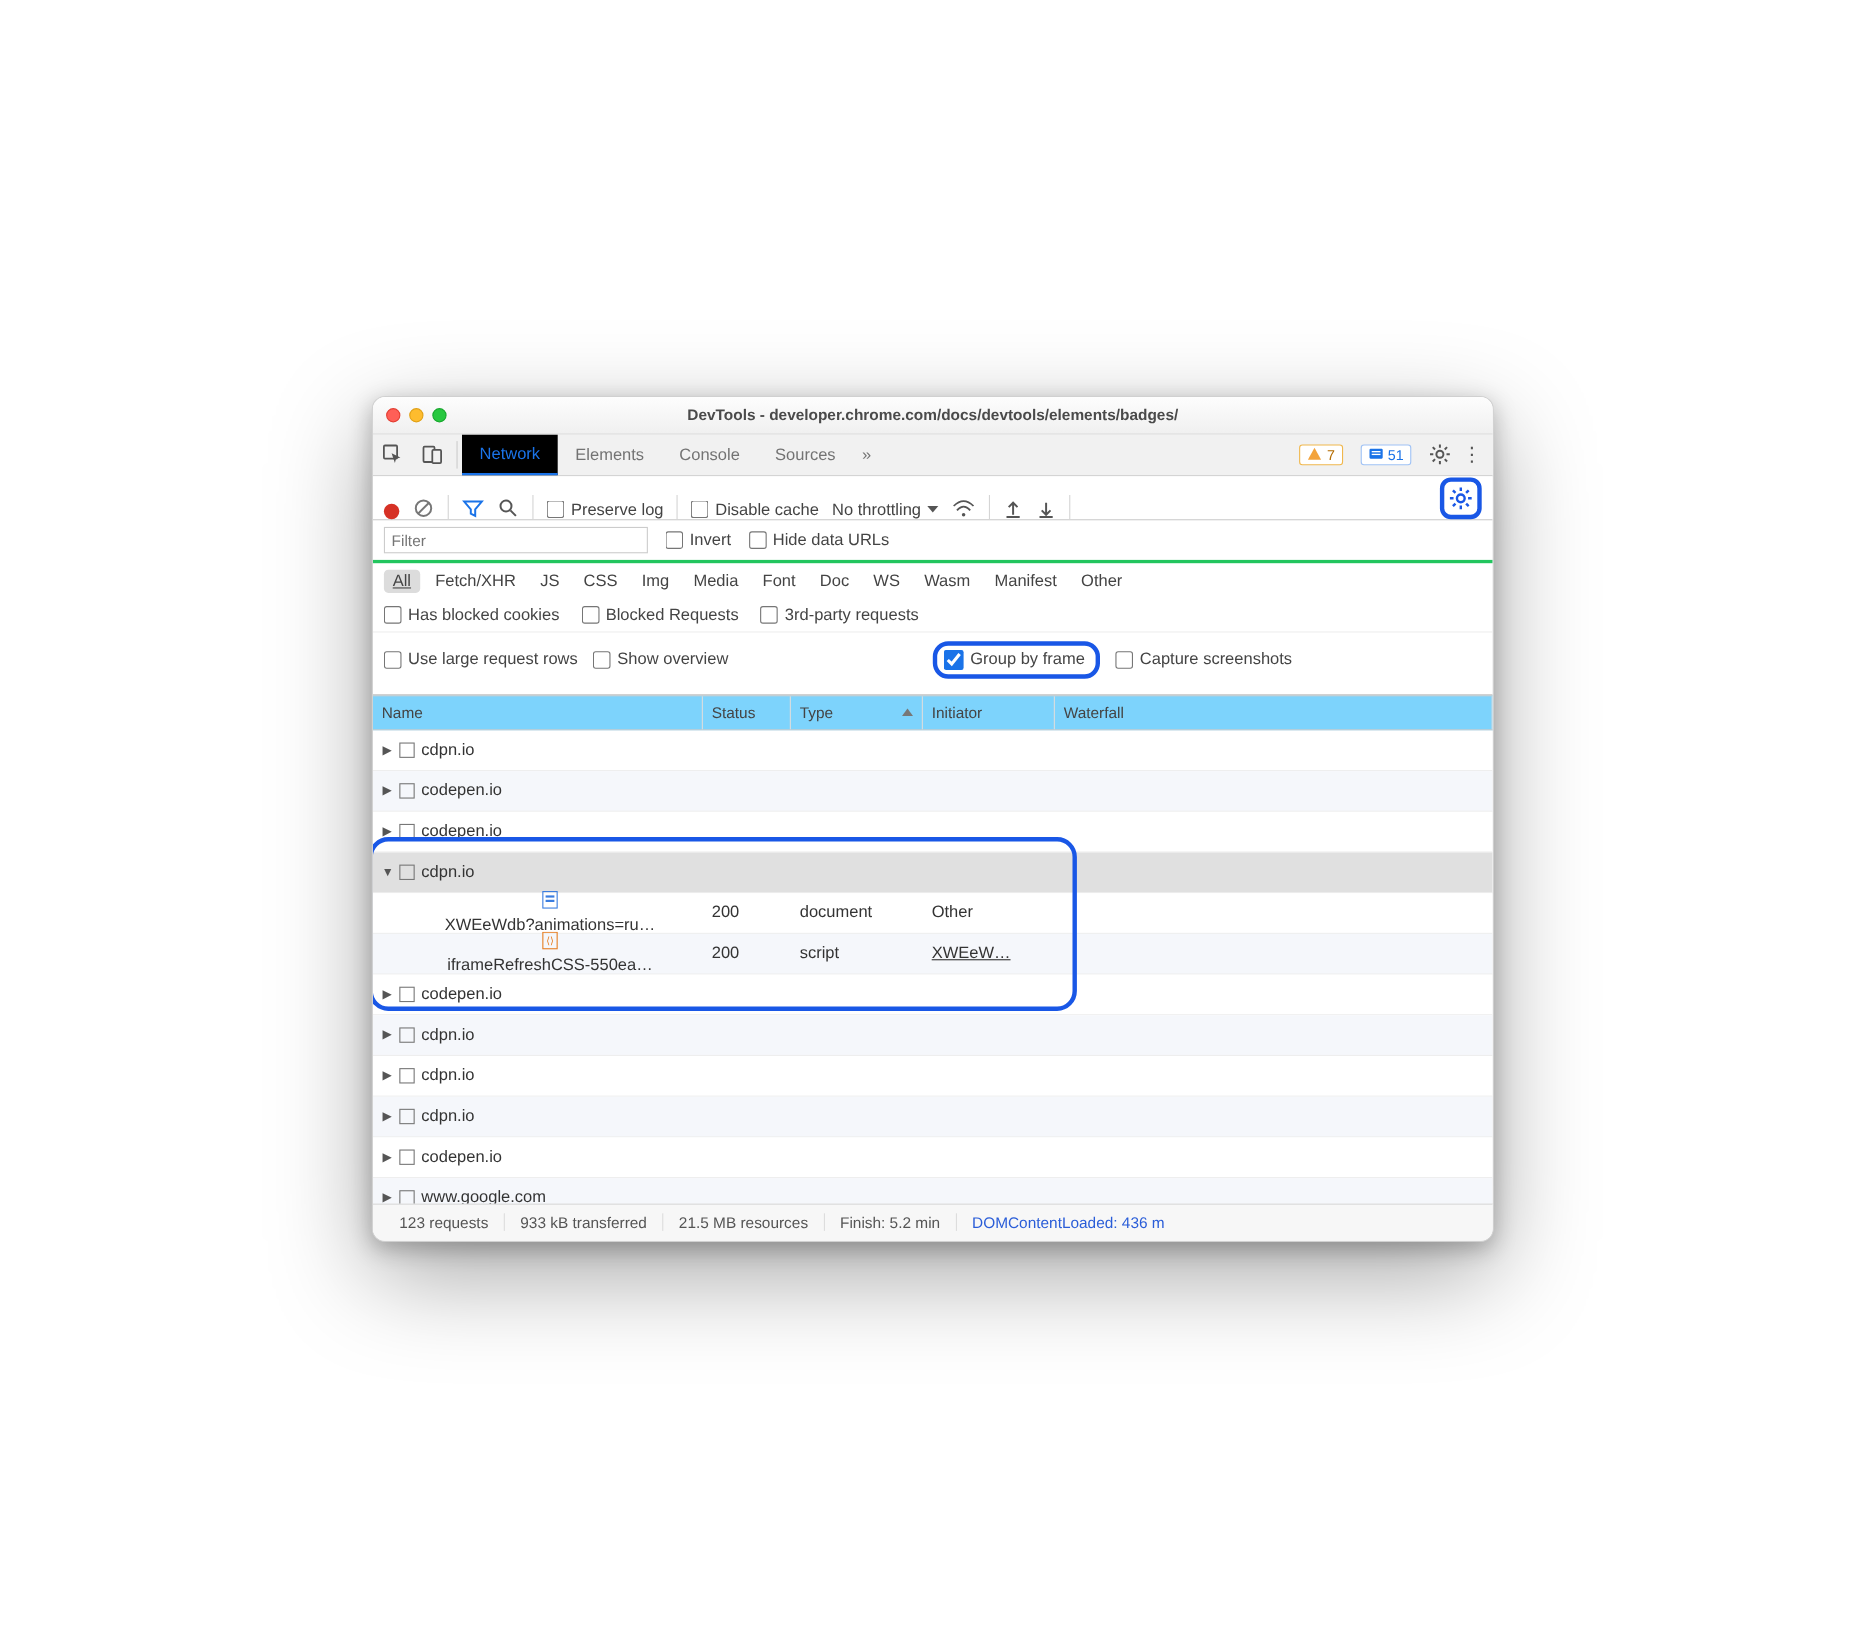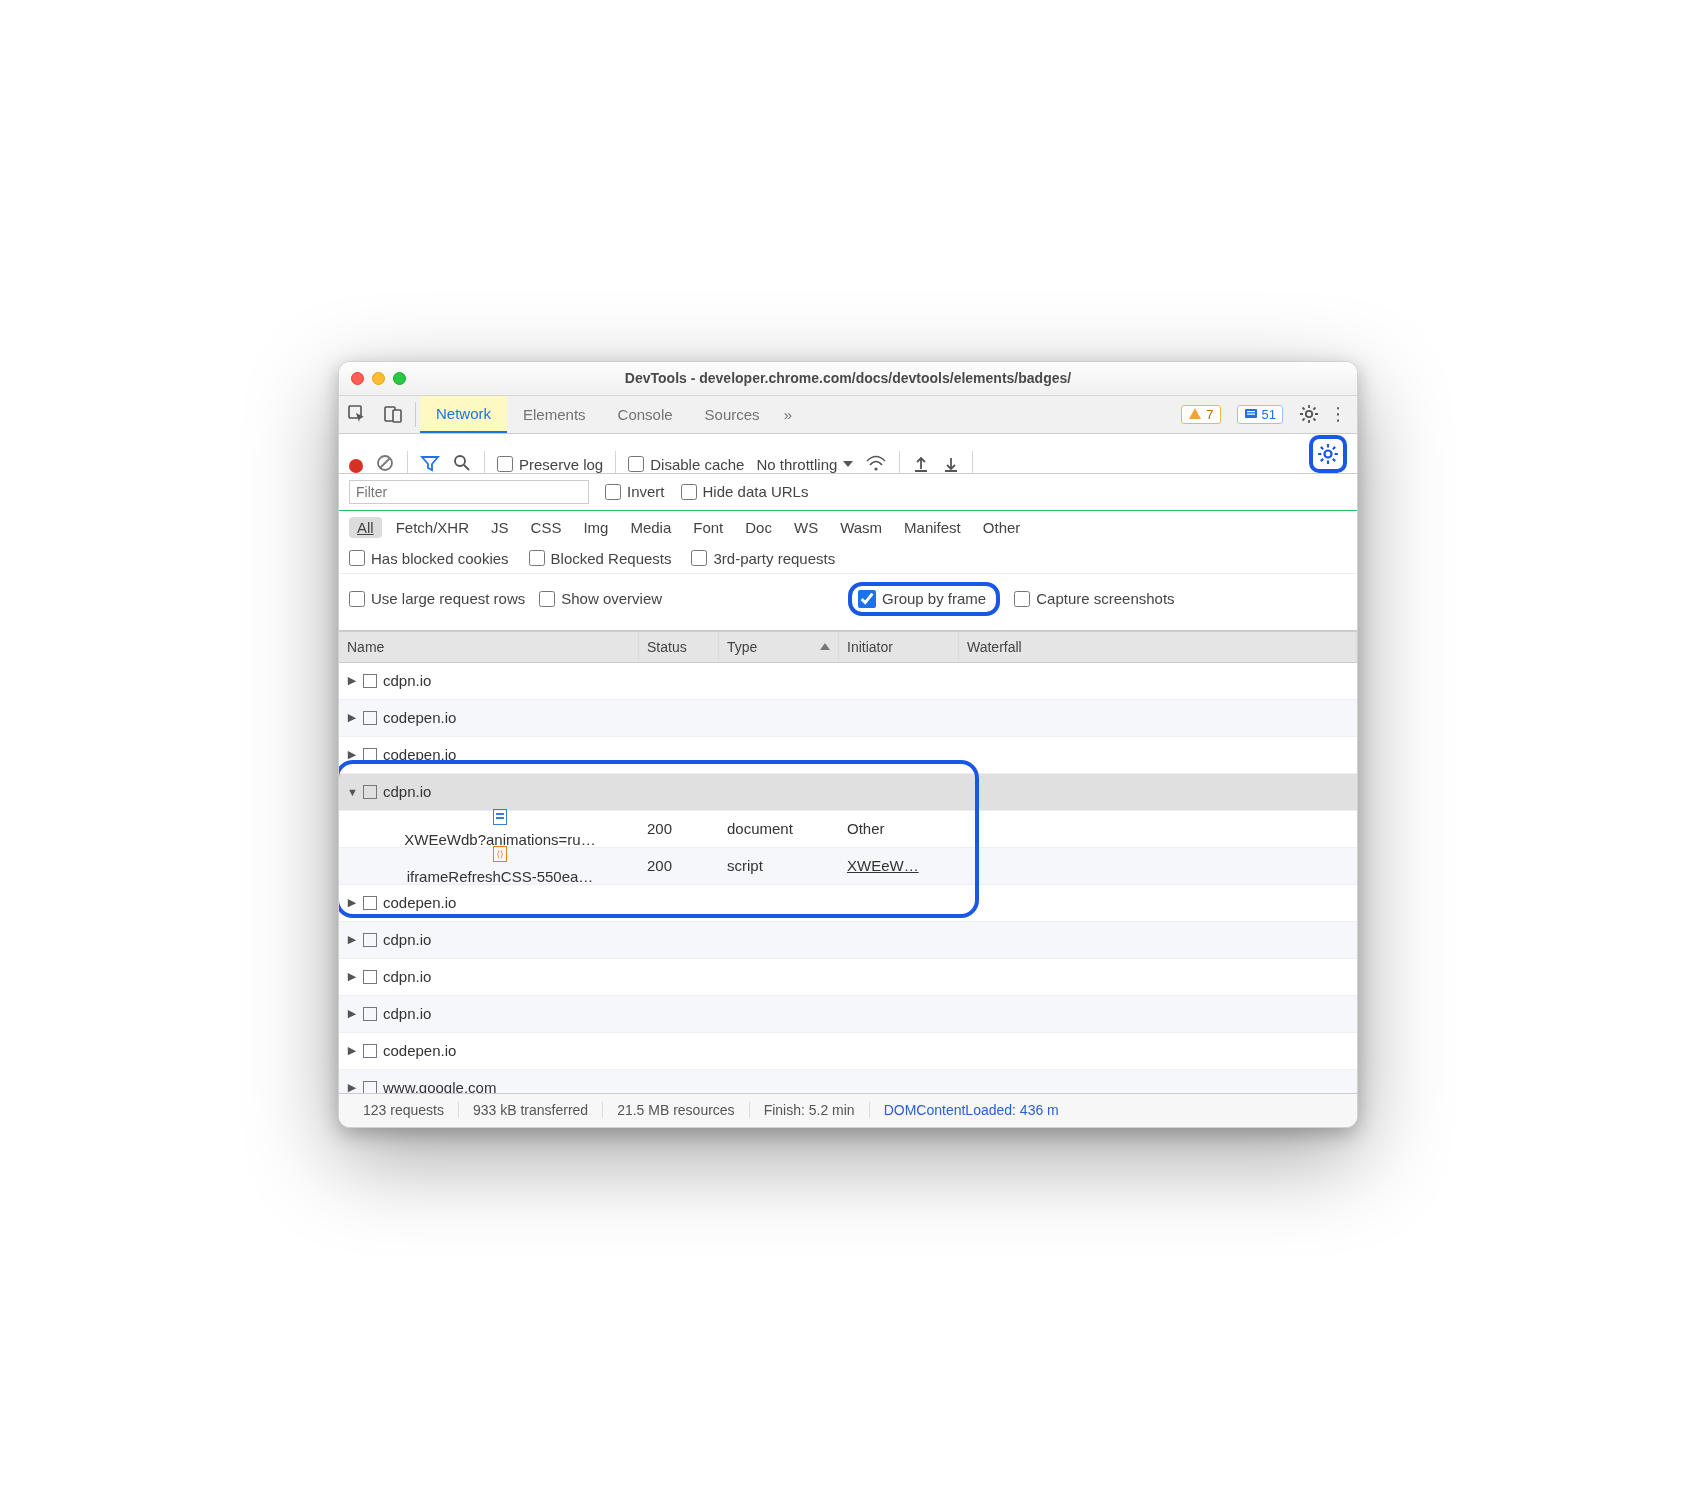--- a/index.html
+++ b/index.html
@@ -42,21 +42,21 @@
   .dot.g { background:#28c840; border:1px solid #17a82d;}
   .titlebar .title { position:absolute; left:0; right:0; text-align:center; font-size:14px; font-weight:600; color:#4a4a4a; pointer-events:none;}
   
   .tabstrip {
     height: 38px; display:flex; align-items:stretch; border-bottom:1px solid #ccc;
     background:#f1f1f1;
   }
   .tb-btn { width:36px; display:flex; align-items:center; justify-content:center; color:#555;}
   .tabs { display:flex; align-items:stretch; }
   .tab { padding:0 16px; display:flex; align-items:center; font-size:15px; color:#737373; cursor:pointer;}
-  .tab.active { color:#1a73e8; border-bottom:2px solid #1a73e8; background:#fef9c3;}
+  .tab.active { color:#1a73e8; border-bottom:2px solid #1a73e8; background:#000000;}
   .tabstrip .spacer { flex:1; }
   .badge { display:inline-flex; align-items:center; gap:4px; border:1px solid; border-radius:3px; padding:1px 6px; font-size:13px; margin-right:6px; cursor:pointer;}
   .badge.warn { color:#b36b00; border-color:#f0b74c; background:#fff;}
   .badge.msg  { color:#1a73e8; border-color:#9fc2f5; background:#fff;}
   .tb-right { display:flex; align-items:center; padding-right:8px; gap:10px;}
   
   .toolbar2 {
     height: 40px; display:flex; align-items:flex-end; gap:12px; padding:0 10px;
     border-bottom:1px solid #ccc; background:#fff; font-size:15px; color:#444;
   }
@@ -64,33 +64,33 @@
   .rec { width:14px; height:14px; border-radius:50%; background:#d63125; }
   .ck { display:flex; align-items:center; gap:6px; cursor:pointer;}
   .ck input { width:16px; height:16px;}
   .select-like { display:flex; align-items:center; gap:6px; cursor:pointer;}
   .triangle { width:0;height:0;border-left:5px solid transparent;border-right:5px solid transparent;border-top:6px solid #555;}
   .gear-highlight {
     width:38px;height:38px;display:flex;align-items:center;justify-content:center;
     border:4px solid #1957e6;border-radius:10px;margin-left:auto; color:#1957e6;
   }
   
-  .filterrow { display:flex; align-items:center; gap:16px; padding:6px 10px; font-size:15px; color:#444; border-bottom:1px solid #22c55e;}
+  .filterrow { display:flex; align-items:center; gap:16px; padding:6px 10px; font-size:15px; color:#444; border-bottom:3px solid #22c55e;}
   .filterrow input[type=text]{ width:240px; height:24px; border:1px solid #ccc; padding:2px 6px; font-size:14px;}
   .pillrow { display:flex; align-items:center; gap:6px; padding:6px 10px; font-size:15px; flex-wrap:wrap; color:#444;}
   .pill { padding:2px 8px; border-radius:4px; cursor:pointer;}
   .pill.active { background:#dcdcdc;text-decoration:underline; }
   .checksrow { display:flex; align-items:center; gap:20px; padding:6px 10px; font-size:15px; color:#444; border-bottom:1px solid #eee;}
   .settingsrow { display:flex; padding:8px 10px 14px; font-size:15px; color:#444; border-bottom:1px solid #ccc;}
   .settingsrow .col { flex:1; display:flex; flex-direction:row; gap:14px;}
   .gbf-wrap { display:inline-flex; align-items:center; gap:8px; padding:4px 10px 4px 6px; border:4px solid #1957e6; border-radius:14px;}
   .gbf-wrap input { accent-color:#1a73e8; width:18px;height:18px;}
   
   .table { position:relative; }
-  .thead { display:flex; height:32px; border-top:1px solid #ccc; border-bottom:1px solid #ccc; font-size:14px; color:#444; background:#e5e5e5;}
+  .thead { display:flex; height:32px; border-top:1px solid #ccc; border-bottom:1px solid #ccc; font-size:14px; color:#444; background:#7dd3fc;}
   .th { border-right:1px solid #ddd; display:flex; align-items:center; padding:0 8px; gap:4px; cursor:pointer;}
   .col-name { width:300px;} .col-status{width:80px;} .col-type{width:120px;} .col-init{width:120px;} .col-wf{flex:1;}
   .sort-ind { width:0;height:0;border-left:5px solid transparent;border-right:5px solid transparent;border-bottom:7px solid #777; margin-left:auto;}
   .tbody { position:relative; max-height: 430px; overflow:hidden;}
   .row { display:flex; height:37px; align-items:center; font-size:15px; color:#333; border-bottom:1px solid #eee;}
   .row:nth-child(odd){ background:#fff;}
   .row:nth-child(even){ background:#f5f7fb;}
   .row.selected { background:#e0e0e0;}
   .cell { padding:0 8px; overflow:hidden; text-overflow:ellipsis; white-space:nowrap;}
   .cell.name { width:300px; display:flex; align-items:center; gap:6px;}

